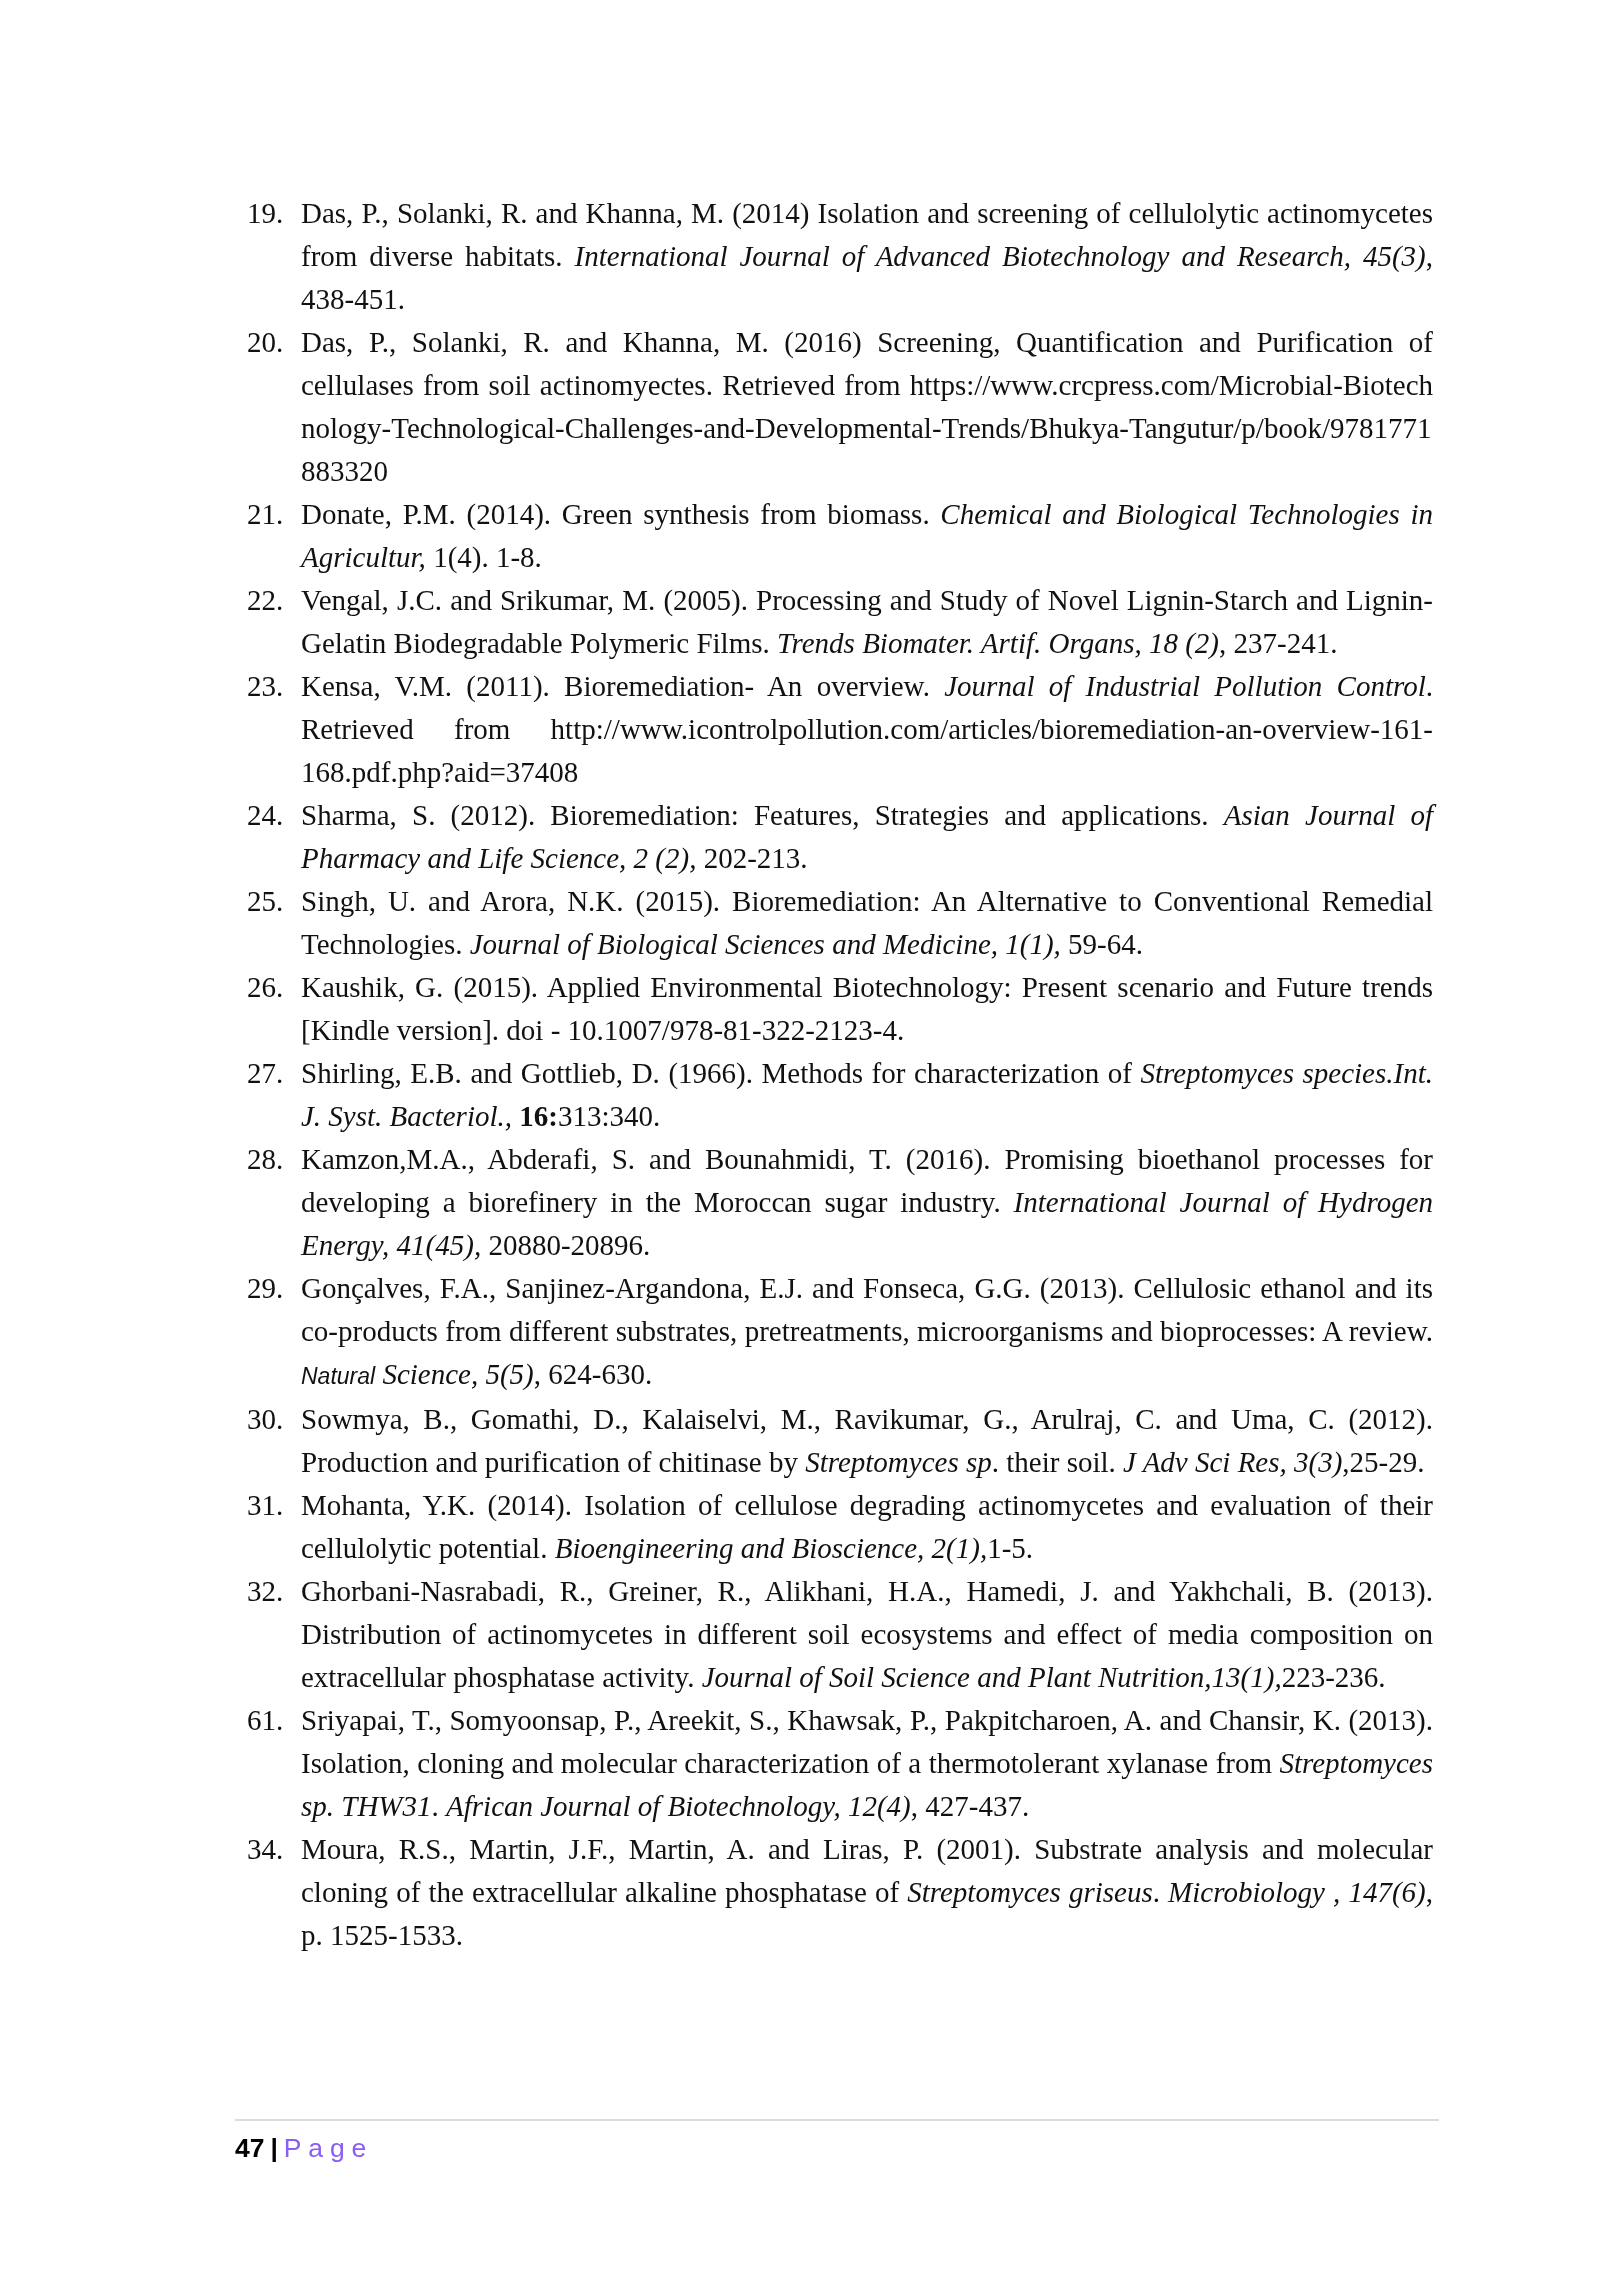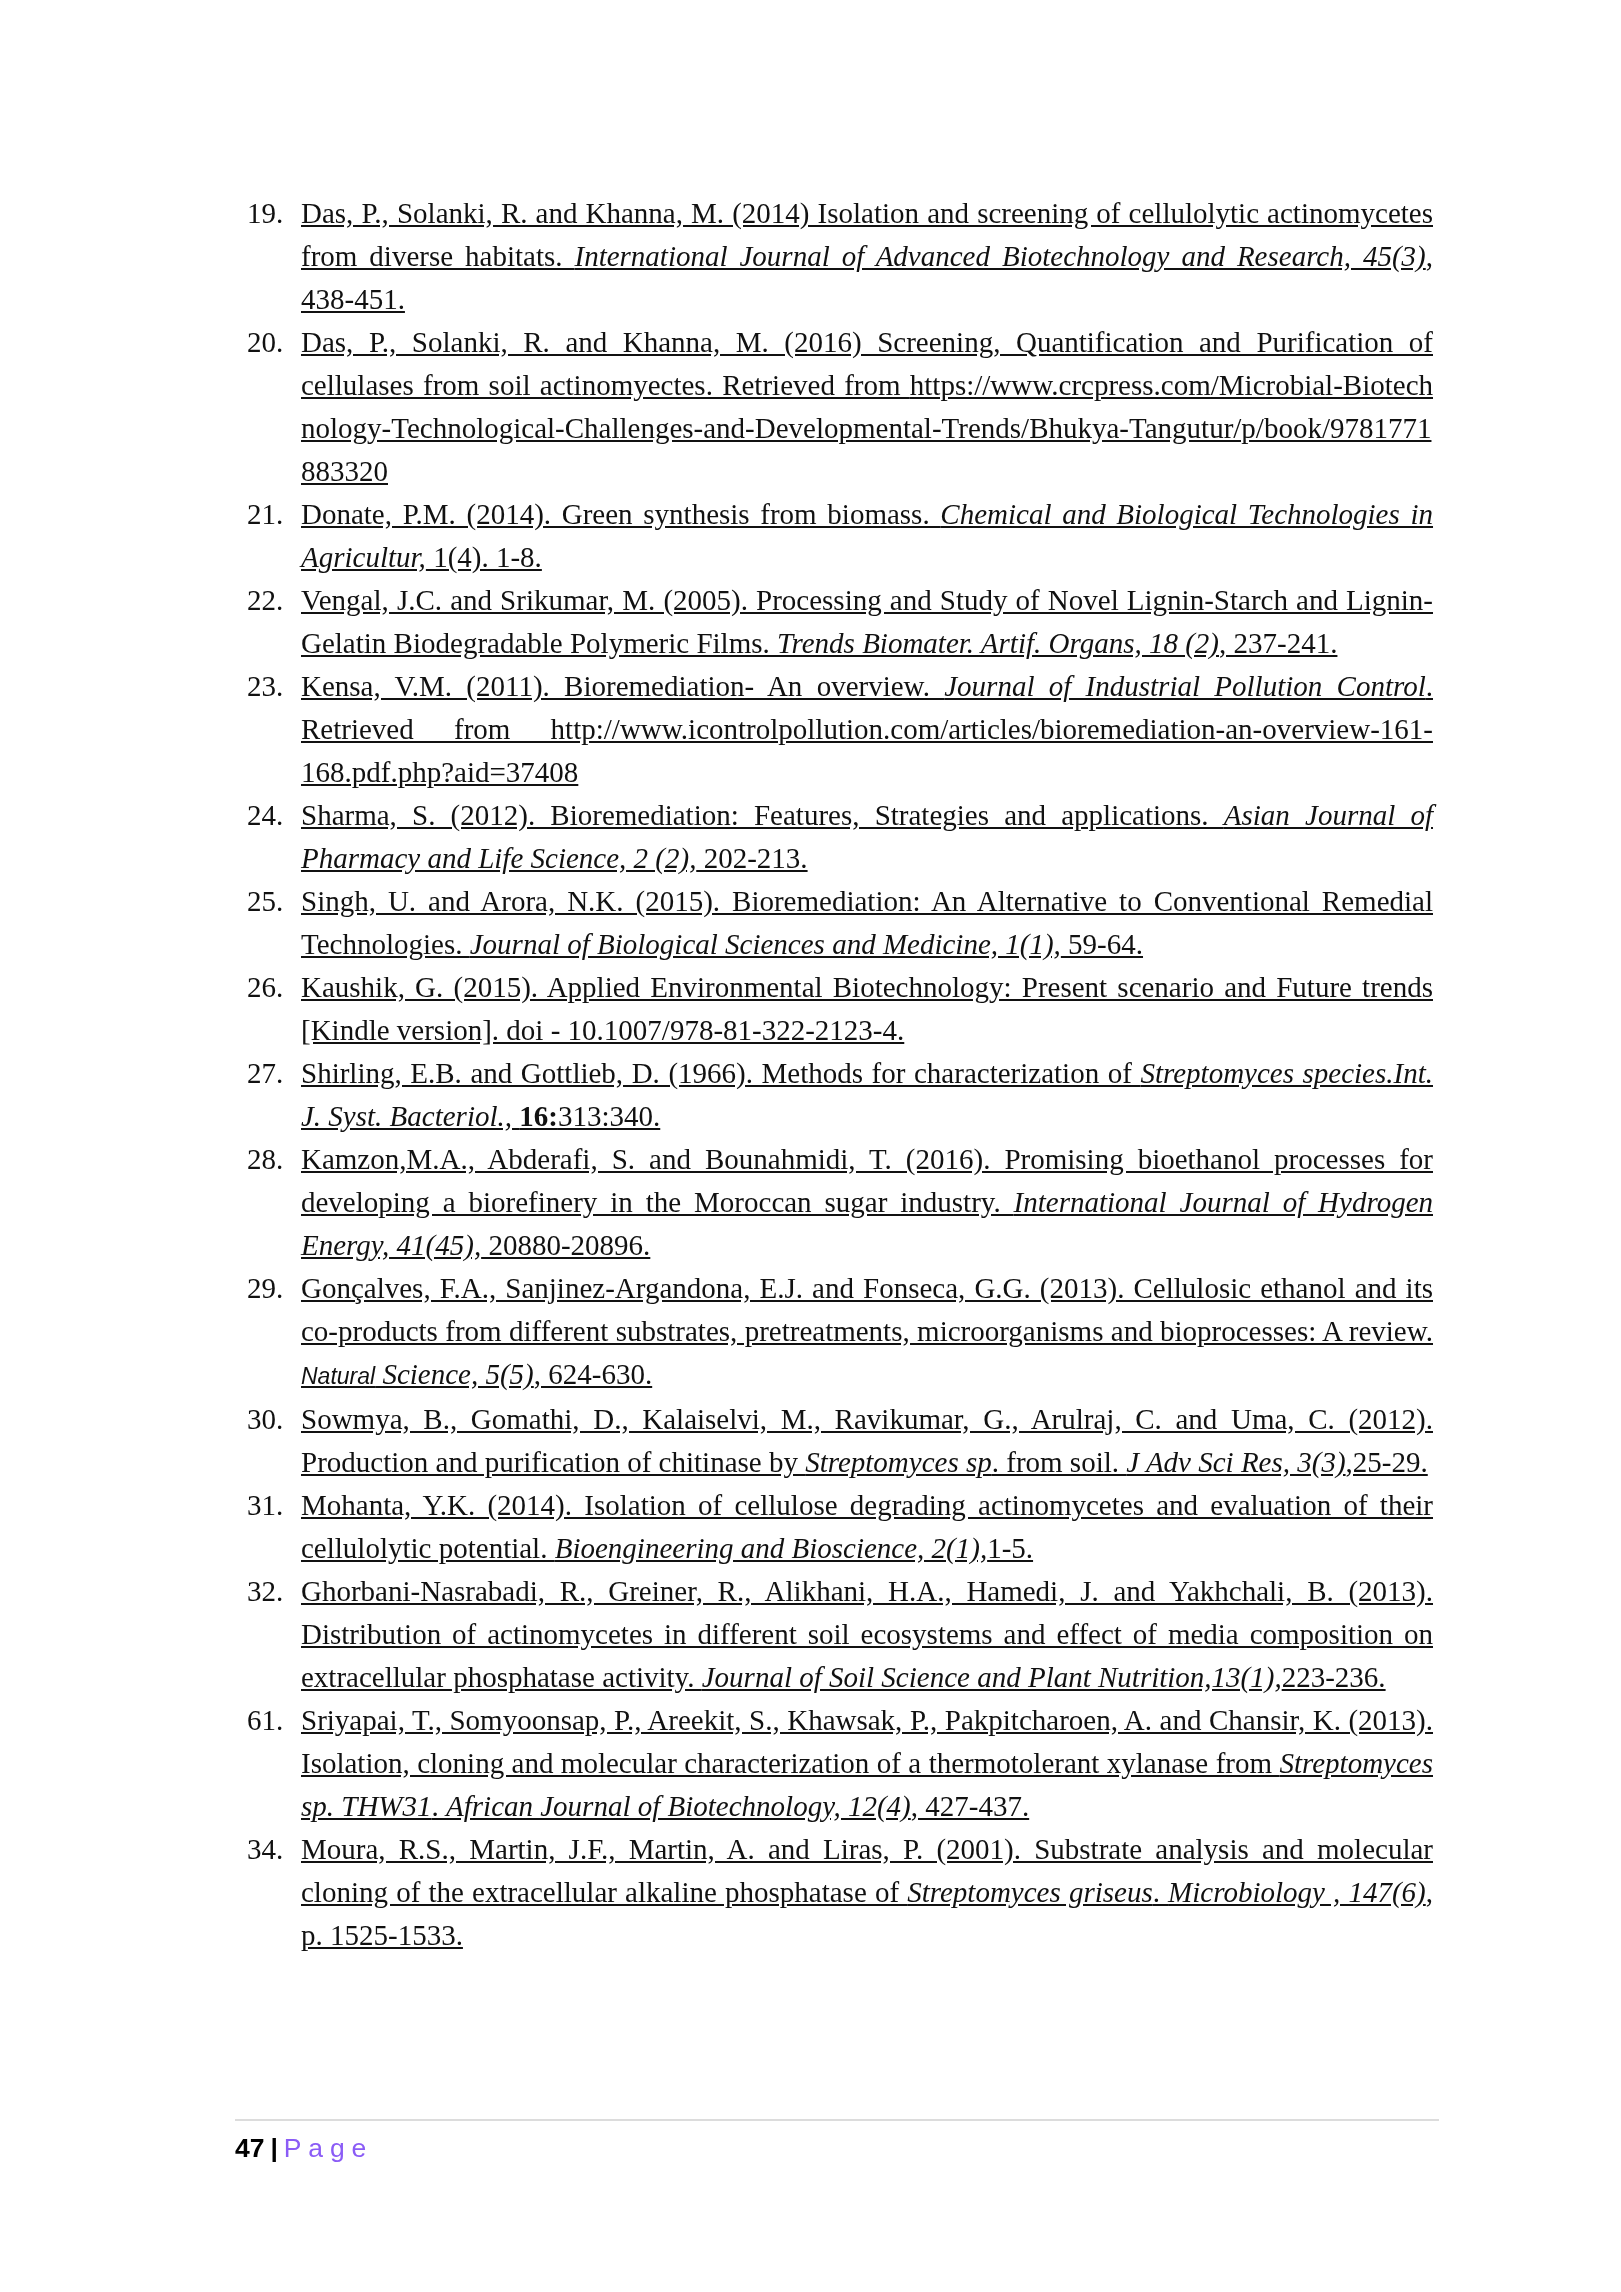--- a/index.html
+++ b/index.html
@@ -1,20 +1,20 @@
 <!DOCTYPE html>
 <html><head>
 <meta charset="utf-8">
 <style>
   html, body { margin: 0; padding: 0; background: #ffffff; }
   body { width: 1621px; height: 2293px; position: relative; overflow: hidden;
          font-family: "Liberation Serif", "DejaVu Serif", serif; color: #111; }
   .refs { position: absolute; left: 247px; top: 192px; width: 1186px; margin: 0; padding: 0; list-style: none; }
   .ref { position: relative; padding-left: 54px; font-size: 29px; line-height: 43px;
-         text-align: justify; margin: 0; text-decoration: underline; }
+         text-align: justify; margin: 0; }
   .num { position: absolute; left: 0; top: 0; }
   .it { font-style: italic; }
   .b { font-weight: bold; }
   .sans-it { font-family: "Liberation Sans", "DejaVu Sans", sans-serif; font-style: italic; font-size: 23px; }
   .brk { word-break: break-all; }
   .footer-rule { position: absolute; left: 235px; top: 2119px; width: 1204px; height: 2px; background: #dcdcdc; }
   .footer { position: absolute; left: 235px; top: 2133px; font-family: "Liberation Sans", "DejaVu Sans", sans-serif;
             font-size: 26.5px; line-height: 31px; }
   .pgnum { font-weight: bold; color: #000; margin-top: 13px; }
   .bar { font-weight: bold; color: #000; margin: 0 5.9px; }
@@ -28,21 +28,21 @@
     <li class="ref"><span class="num">20.</span><span>Das, P., Solanki, R. and Khanna, M. (2016) Screening, Quantification and Purification of cellulases from soil actinomyectes. Retrieved from </span><span class="brk">https://www.crcpress.com/Microbial-Biotechnology-Technological-Challenges-and-Developmental-Trends/Bhukya-Tangutur/p/book/9781771883320</span></li>
     <li class="ref"><span class="num">21.</span><span>Donate, P.M. (2014). Green synthesis from biomass. </span><span class="it">Chemical and Biological Technologies in Agricultur,</span><span> 1(4). 1-8.</span></li>
     <li class="ref"><span class="num">22.</span><span>Vengal, J.C. and Srikumar, M. (2005). Processing and Study of Novel Lignin-Starch and Lignin-Gelatin Biodegradable Polymeric Films. </span><span class="it">Trends Biomater. Artif. Organs, 18 (2)</span><span>, 237-241.</span></li>
     <li class="ref"><span class="num">23.</span><span>Kensa, V.M. (2011). Bioremediation- An overview. </span><span class="it">Journal of Industrial Pollution Control</span><span>. Retrieved from http://www.icontrolpollution.com/articles/bioremediation-an-overview-161-168.pdf.php?aid=37408</span></li>
     <li class="ref"><span class="num">24.</span><span>Sharma, S. (2012). Bioremediation: Features, Strategies and applications. </span><span class="it">Asian Journal of Pharmacy and Life Science, 2 (2),</span><span> 202-213.</span></li>
     <li class="ref"><span class="num">25.</span><span>Singh, U. and Arora, N.K. (2015). Bioremediation: An Alternative to Conventional Remedial Technologies. </span><span class="it">Journal of Biological Sciences and Medicine, 1(1),</span><span> 59-64.</span></li>
     <li class="ref"><span class="num">26.</span><span>Kaushik, G. (2015). Applied Environmental Biotechnology: Present scenario and Future trends [Kindle version]. doi - 10.1007/978-81-322-2123-4.</span></li>
     <li class="ref"><span class="num">27.</span><span>Shirling, E.B. and Gottlieb, D. (1966). Methods for characterization of </span><span class="it">Streptomyces species.Int. J. Syst. Bacteriol.,</span><span> </span><span class="b">16:</span><span>313:340.</span></li>
     <li class="ref"><span class="num">28.</span><span>Kamzon,M.A., Abderafi, S. and Bounahmidi, T. (2016).  Promising bioethanol processes for developing a biorefinery in the Moroccan sugar industry. </span><span class="it">International Journal of Hydrogen Energy, 41(45),</span><span> 20880-20896.</span></li>
     <li class="ref"><span class="num">29.</span><span>Gonçalves, F.A., Sanjinez-Argandona, E.J. and Fonseca, G.G. (2013). Cellulosic ethanol and its co-products from different substrates, pretreatments, microorganisms and bioprocesses: A review. </span><span class="sans-it">Natural</span><span class="it"> Science, 5(5)</span><span>, 624-630.</span></li>
-    <li class="ref"><span class="num">30.</span><span>Sowmya, B., Gomathi, D., Kalaiselvi, M., Ravikumar, G., Arulraj, C. and Uma, C. (2012). Production and purification of chitinase by </span><span class="it">Streptomyces sp</span><span>. from soil. </span><span class="it">J Adv Sci Res, 3(3)</span><span>,25-29.</span></li>
+    <li class="ref"><span class="num">30.</span><span>Sowmya, B., Gomathi, D., Kalaiselvi, M., Ravikumar, G., Arulraj, C. and Uma, C. (2012). Production and purification of chitinase by </span><span class="it">Streptomyces sp</span><span>. their soil. </span><span class="it">J Adv Sci Res, 3(3)</span><span>,25-29.</span></li>
     <li class="ref"><span class="num">31.</span><span>Mohanta, Y.K. (2014). Isolation of cellulose degrading actinomycetes and evaluation of their cellulolytic potential. </span><span class="it">Bioengineering and Bioscience, 2(1),</span><span>1-5.</span></li>
     <li class="ref"><span class="num">32.</span><span>Ghorbani-Nasrabadi, R., Greiner, R., Alikhani, H.A., Hamedi, J. and Yakhchali, B. (2013). Distribution of actinomycetes in different soil ecosystems and effect of media composition on extracellular phosphatase activity. </span><span class="it">Journal of Soil Science and Plant Nutrition,13(1),</span><span>223-236.</span></li>
     <li class="ref"><span class="num">61.</span><span>Sriyapai, T., Somyoonsap, P., Areekit, S., Khawsak, P., Pakpitcharoen, A. and Chansir, K. (2013). Isolation, cloning and molecular characterization of a thermotolerant xylanase from </span><span class="it">Streptomyces sp. THW31</span><span>. </span><span class="it">African Journal of Biotechnology, 12(4)</span><span>, 427-437.</span></li>
     <li class="ref"><span class="num">34.</span><span> Moura, R.S., Martin, J.F., Martin, A. and Liras, P. (2001). Substrate analysis and molecular cloning of the extracellular alkaline phosphatase of </span><span class="it">Streptomyces griseus</span><span>. </span><span class="it">Microbiology , 147(6)</span><span>, p. 1525-1533.</span></li>
   </ol>
 
 <div class="footer-rule"></div>
 <div class="footer">
   <span class="pgnum">47</span><span class="bar">|</span><span class="pglabel">Page</span>
 </div>

